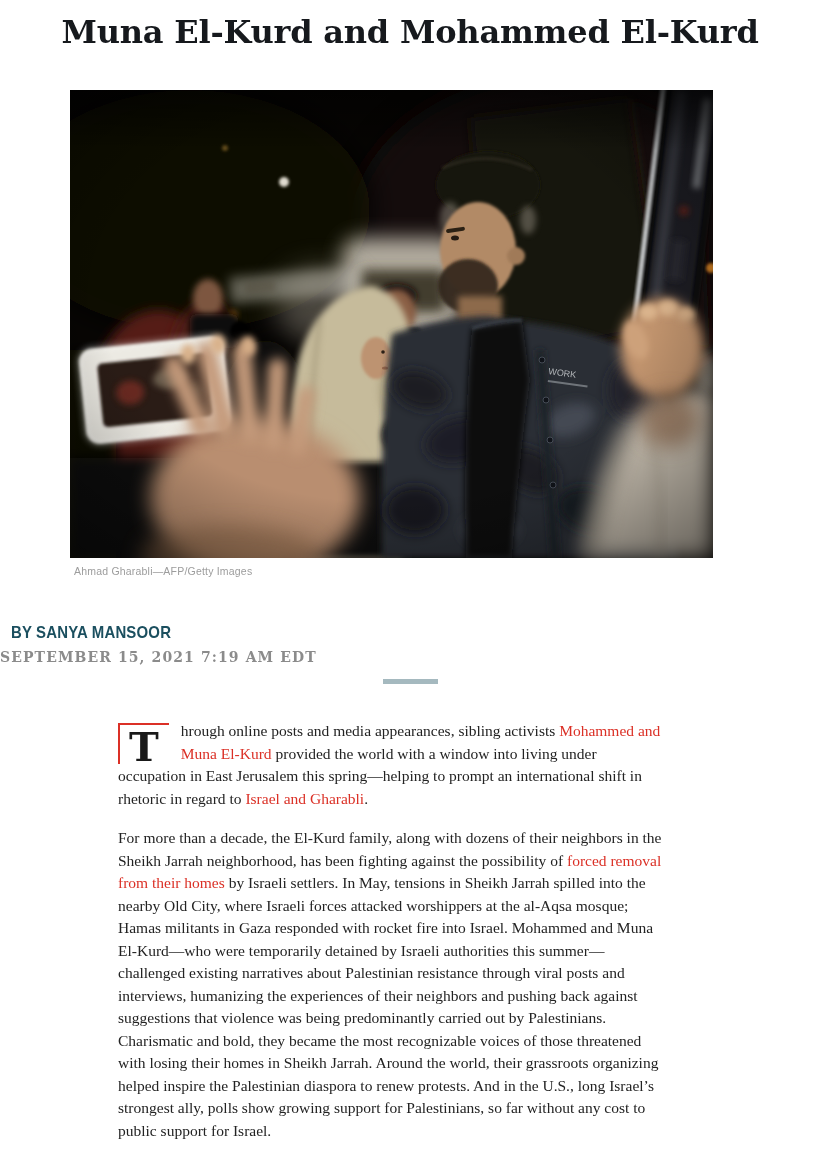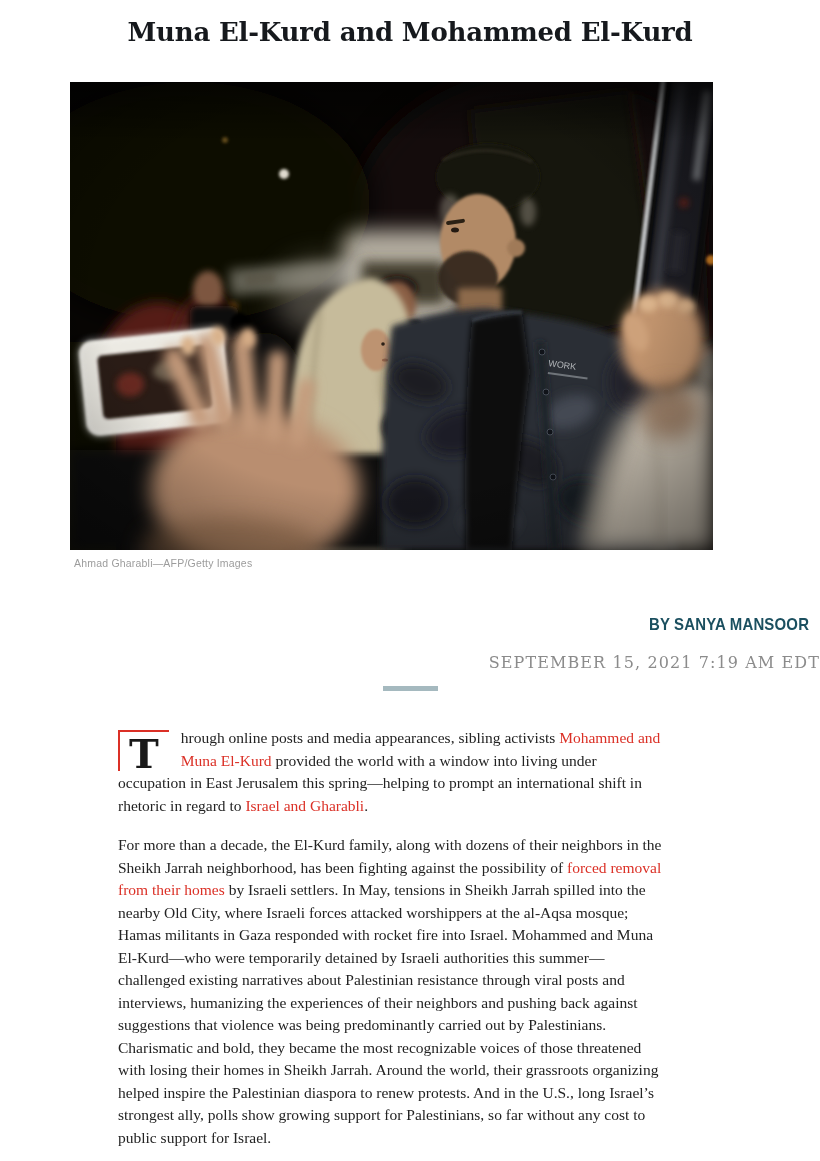--- a/index.html
+++ b/index.html
@@ -13,41 +13,41 @@
   html,body{margin:0;padding:0;}
   body{
     width:820px;height:1161px;background:#ffffff;
     font-family:"Liberation Serif",serif;
     position:relative;overflow:hidden;
   }
   .page{position:relative;width:820px;height:1161px;}
   h1.title{
     margin:14px 0 0;text-align:center;
     font-family:"DejaVu Serif",serif;font-weight:bold;
-    font-size:26px;line-height:36px;color:#16191d;letter-spacing:-0.2px;
-  }
-  figure.lead{margin:32px 0 0 70px;width:643px;}
+    font-size:32px;line-height:36px;color:#16191d;letter-spacing:-0.2px;
+  }
+  figure.lead{margin:40px 0 0 70px;width:643px;}
   .photo{width:643px;height:468px;background:#070503;overflow:hidden;position:relative;}
   .photo svg{display:block;}
   figcaption.credit{
     margin:7px 0 0 4px;
     font-family:"Liberation Sans",sans-serif;
     font-size:10.5px;color:var(--credit);letter-spacing:0.2px;
   }
-  .byline-block{margin-top:46px;text-align:right;}
+  .byline-block{margin-top:46px;text-align:left;}
   .byline{
     display:inline-block;
     font-family:"Liberation Sans",sans-serif;font-weight:bold;
     font-size:17px;color:var(--teal);letter-spacing:0.2px;
     transform:scaleX(0.88);transform-origin:center;cursor:pointer;
   }
   .date{
-    margin-top:18px;
-    font-family:"DejaVu Serif",serif;font-size:16px;
-    letter-spacing:1.1px;color:var(--date);
+    margin-top:6px;
+    font-family:"DejaVu Serif",serif;font-size:14px;
+    letter-spacing:1.1px;color:var(--date);font-weight:bold;
   }
   .divider{width:55px;height:5px;background:var(--divider);margin:14px auto 0;}
   .article{
     margin:36px 0 0 118px;width:548px;
     font-size:15.5px;line-height:22.5px;color:var(--body);
   }
   .article p{margin:0 0 17px;}
   .dropcap-wrap{
     float:left;
     border-top:2px solid var(--red);

